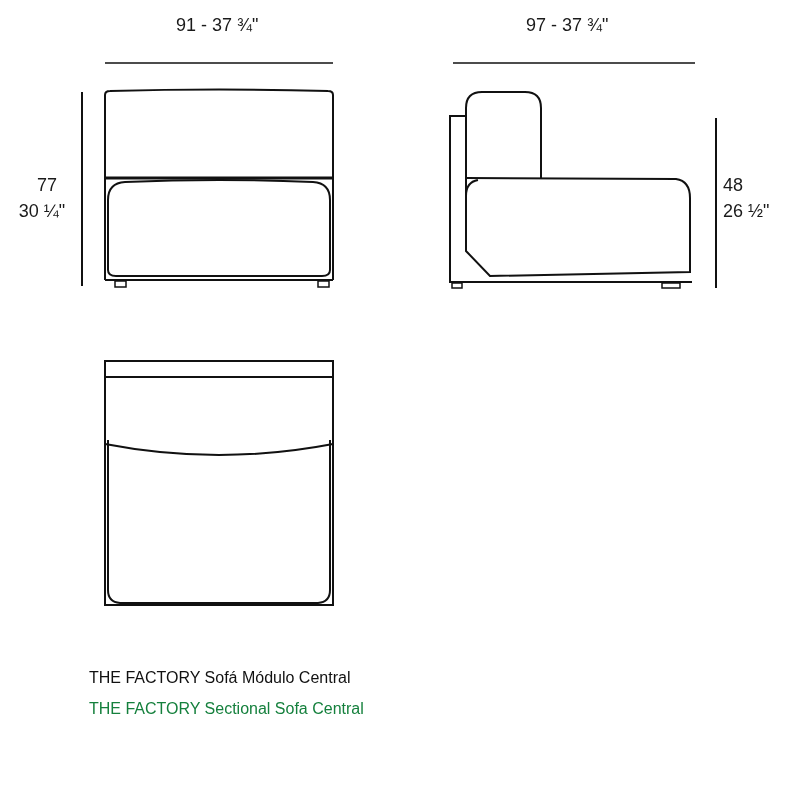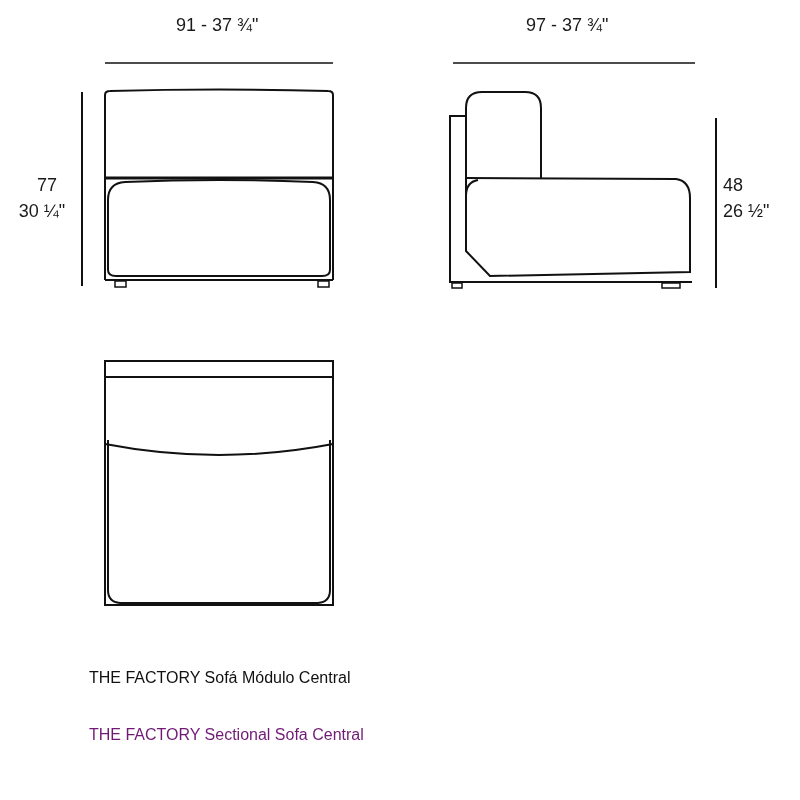--- a/index.html
+++ b/index.html
@@ -3,21 +3,21 @@
 <meta charset="utf-8">
 <style>
   html, body { margin: 0; padding: 0; background: #ffffff; }
   body { width: 800px; height: 800px; position: relative; overflow: hidden;
          font-family: "Liberation Sans", sans-serif; color: #111; }
   .drawing { position: absolute; left: 0; top: 0; width: 800px; height: 800px; }
   .dim-text { position: absolute; font-size: 18px; color: #1a1a1a; line-height: 22px; }
   .dim-text.right { text-align: center; }
   .caption { position: absolute; left: 89px; font-size: 16px; line-height: 28px; white-space: nowrap; }
   .caption.es { top: 664px; color: #111111; }
-  .caption.en { top: 721px; color: #701a75; }
+  .caption.en { top: 695px; color: #15803d; }
 </style>
 </head>
 <body>
 
 <svg class="drawing" viewBox="0 0 800 800" xmlns="http://www.w3.org/2000/svg">
   <g fill="none" stroke="#111" stroke-width="2">
 
     <g>
       <line x1="105" y1="63" x2="333" y2="63" stroke-width="1.5"></line>
       <line x1="82" y1="92" x2="82" y2="286" stroke-width="2"></line>

